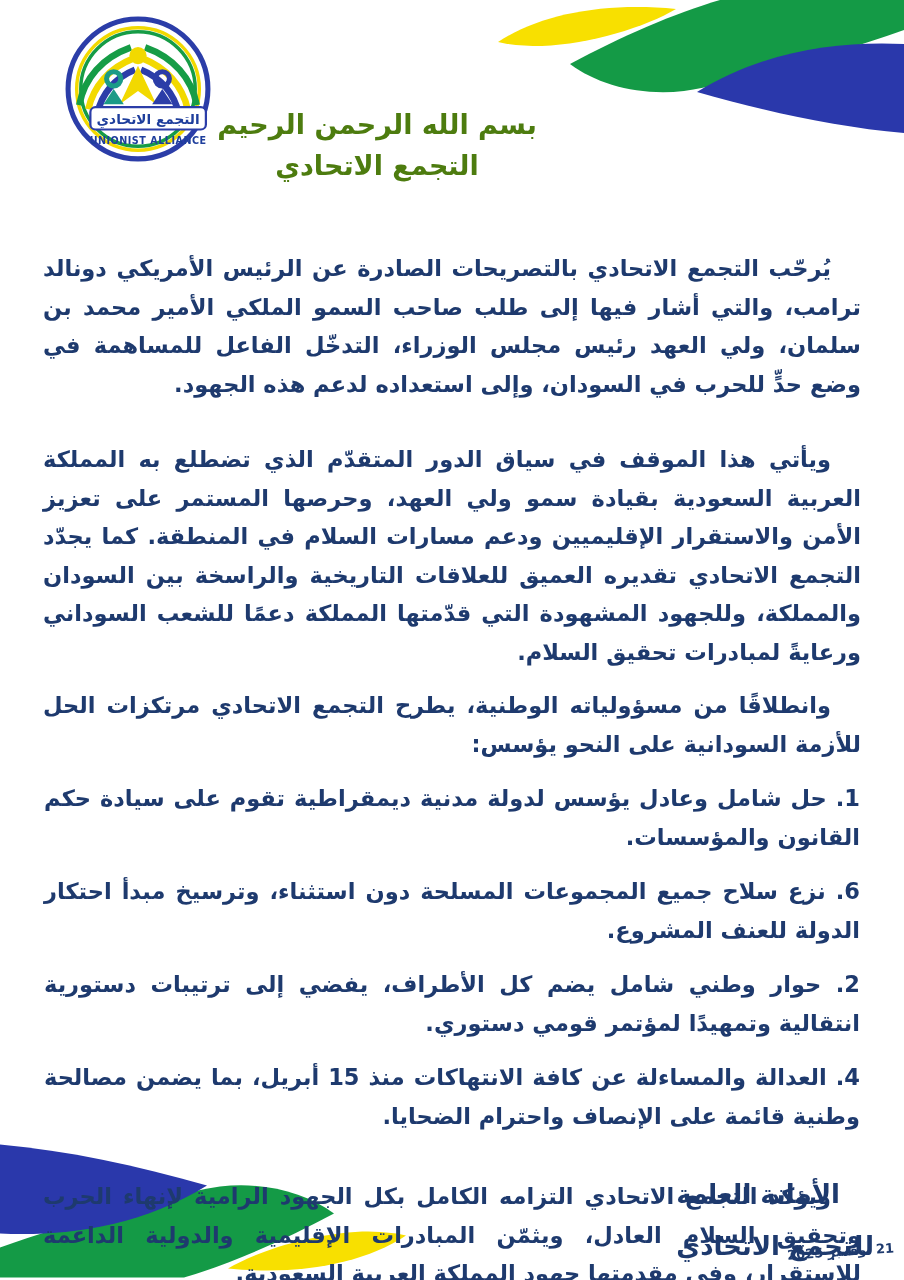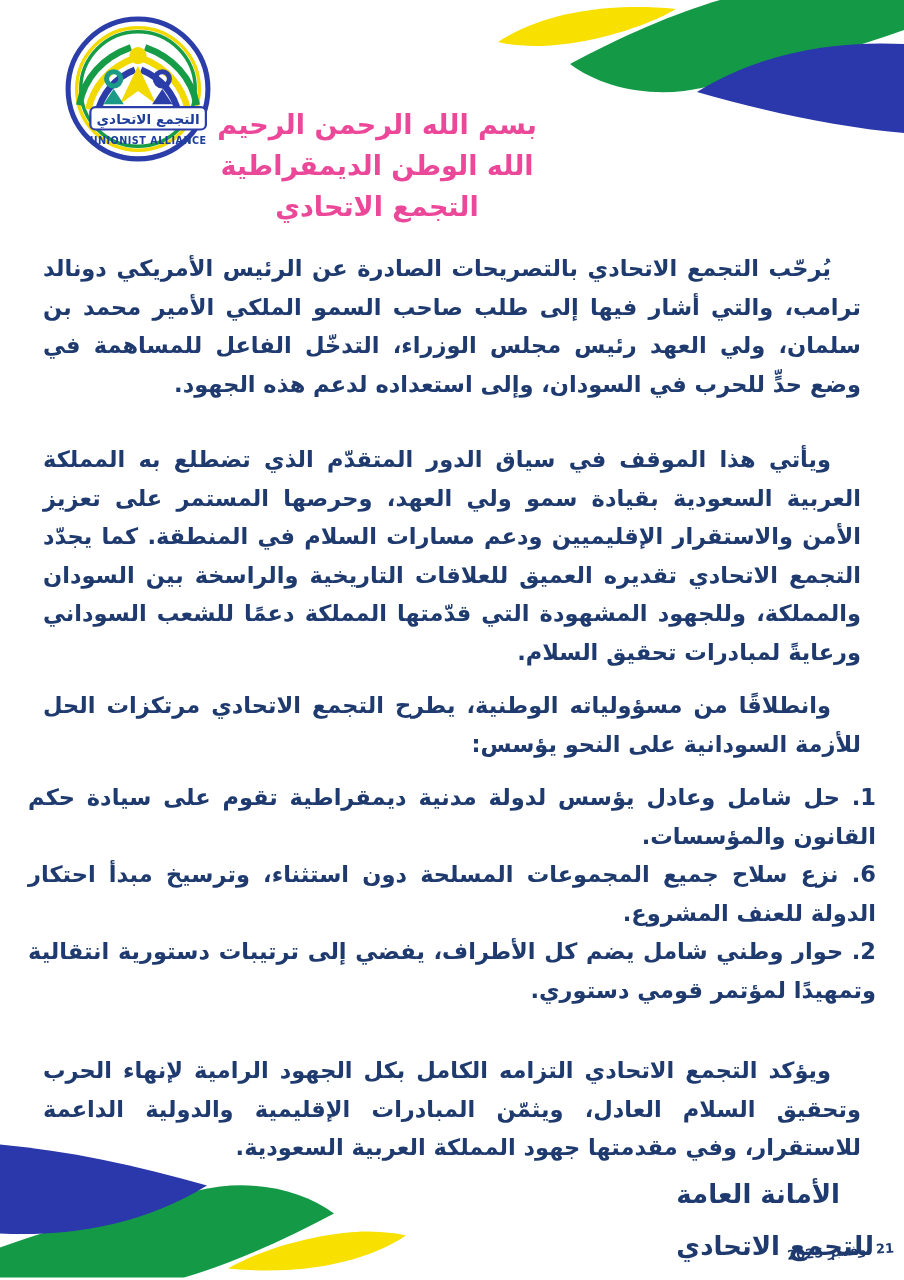--- a/index.html
+++ b/index.html
@@ -9,32 +9,32 @@
   }
   .page{position:absolute;inset:0;direction:rtl;}
   
   .swoosh-tr{position:absolute;top:0;right:0;width:424px;height:160px;}
   .swoosh-bl{position:absolute;bottom:0;left:0;width:424px;height:165px;transform:rotate(180deg);}
   
   .logo{position:absolute;top:16px;left:62px;width:152px;height:152px;}
   
   .header{
     position:absolute;top:104px;left:0;right:150px;width:560px;margin:0 auto;
-    text-align:center;color:#ec4899;font-weight:bold;font-size:27px;line-height:41px;
+    text-align:center;color:#4d7c0f;font-weight:bold;font-size:27px;line-height:41px;
   }
   
   .bodytext{
     position:absolute;top:234px;right:28px;left:28px;
     color:#1e3a6e;font-weight:bold;font-size:22.5px;line-height:38.5px;
     text-align:justify;direction:rtl;
   }
   .bodytext p{margin:15px;text-indent:30px;}
   .bodytext p.p1{margin-bottom:37px;}
   .bodytext p.p2{margin-bottom:13px;}
-  .bodytext .list p{text-indent:0;margin:0;}
+  .bodytext .list p{text-indent:0;margin:16px;}
   .bodytext p.closing{margin-top:42px;}
   
   .signature{
     position:absolute;top:1168px;right:30px;text-align:left;
     color:#1e3a6e;font-weight:bold;font-size:26px;line-height:52px;
   }
   .signature div{}
   .date{
     position:absolute;top:1244px;right:10px;color:#1e3a6e;font-weight:bold;
     font-size:13px;transform:rotate(-4deg);direction:rtl;
@@ -77,32 +77,32 @@
     <circle cx="99" cy="62" r="7" fill="none" stroke="#2b3da8" stroke-width="5"></circle>
     <path d="M99,72 L89,87 L109,87 Z" fill="#2b3da8"></path>
 
     <rect x="28" y="90" width="114" height="22" rx="5" fill="#ffffff" stroke="#2b3da8" stroke-width="2.2"></rect>
     <text x="85" y="106.5" text-anchor="middle" font-family="DejaVu Sans, sans-serif" font-size="13.5" font-weight="bold" fill="#1e3e9c" direction="rtl">التجمع الاتحادي</text>
     <text x="85" y="126" text-anchor="middle" font-family="DejaVu Sans, sans-serif" font-size="9.5" font-weight="bold" letter-spacing="0.5" fill="#1e3e9c">UNIONIST ALLIANCE</text>
   </svg>
 
   <div class="header">
     <div>بسم الله الرحمن الرحيم</div>
-    <div>الله الوطن الديمقراطية</div>
     <div>التجمع الاتحادي</div>
   </div>
 
   <div class="bodytext">
     <p class="p1">يُرحّب التجمع الاتحادي بالتصريحات الصادرة عن الرئيس الأمريكي دونالد ترامب، والتي أشار فيها إلى طلب صاحب السمو الملكي الأمير محمد بن سلمان، ولي العهد رئيس مجلس الوزراء، التدخّل الفاعل للمساهمة في وضع حدٍّ للحرب في السودان، وإلى استعداده لدعم هذه الجهود.</p>
     <p class="p2">ويأتي هذا الموقف في سياق الدور المتقدّم الذي تضطلع به المملكة العربية السعودية بقيادة سمو ولي العهد، وحرصها المستمر على تعزيز الأمن والاستقرار الإقليميين ودعم مسارات السلام في المنطقة. كما يجدّد التجمع الاتحادي تقديره العميق للعلاقات التاريخية والراسخة بين السودان والمملكة، وللجهود المشهودة التي قدّمتها المملكة دعمًا للشعب السوداني ورعايةً لمبادرات تحقيق السلام.</p>
     <p class="p3">وانطلاقًا من مسؤولياته الوطنية، يطرح التجمع الاتحادي مرتكزات الحل للأزمة السودانية على النحو يؤسس:</p>
     <div class="list">
       <p>1. حل شامل وعادل يؤسس لدولة مدنية ديمقراطية تقوم على سيادة حكم القانون والمؤسسات.</p>
       <p>6. نزع سلاح جميع المجموعات المسلحة دون استثناء، وترسيخ مبدأ احتكار الدولة للعنف المشروع.</p>
       <p>2. حوار وطني شامل يضم كل الأطراف، يفضي إلى ترتيبات دستورية انتقالية وتمهيدًا لمؤتمر قومي دستوري.</p>
+      <p>4. العدالة والمساءلة عن كافة الانتهاكات منذ 15 أبريل، بما يضمن مصالحة وطنية قائمة على الإنصاف واحترام الضحايا.</p>
     </div>
     <p class="closing">ويؤكد التجمع الاتحادي التزامه الكامل بكل الجهود الرامية لإنهاء الحرب وتحقيق السلام العادل، ويثمّن المبادرات الإقليمية والدولية الداعمة للاستقرار، وفي مقدمتها جهود المملكة العربية السعودية.</p>
   </div>
 
   <div class="signature">
     <div>الأمانة العامة</div>
     <div>للتجمع الاتحادي</div>
   </div>
   <div class="date">21 نوفمبر 2025</div>
 

